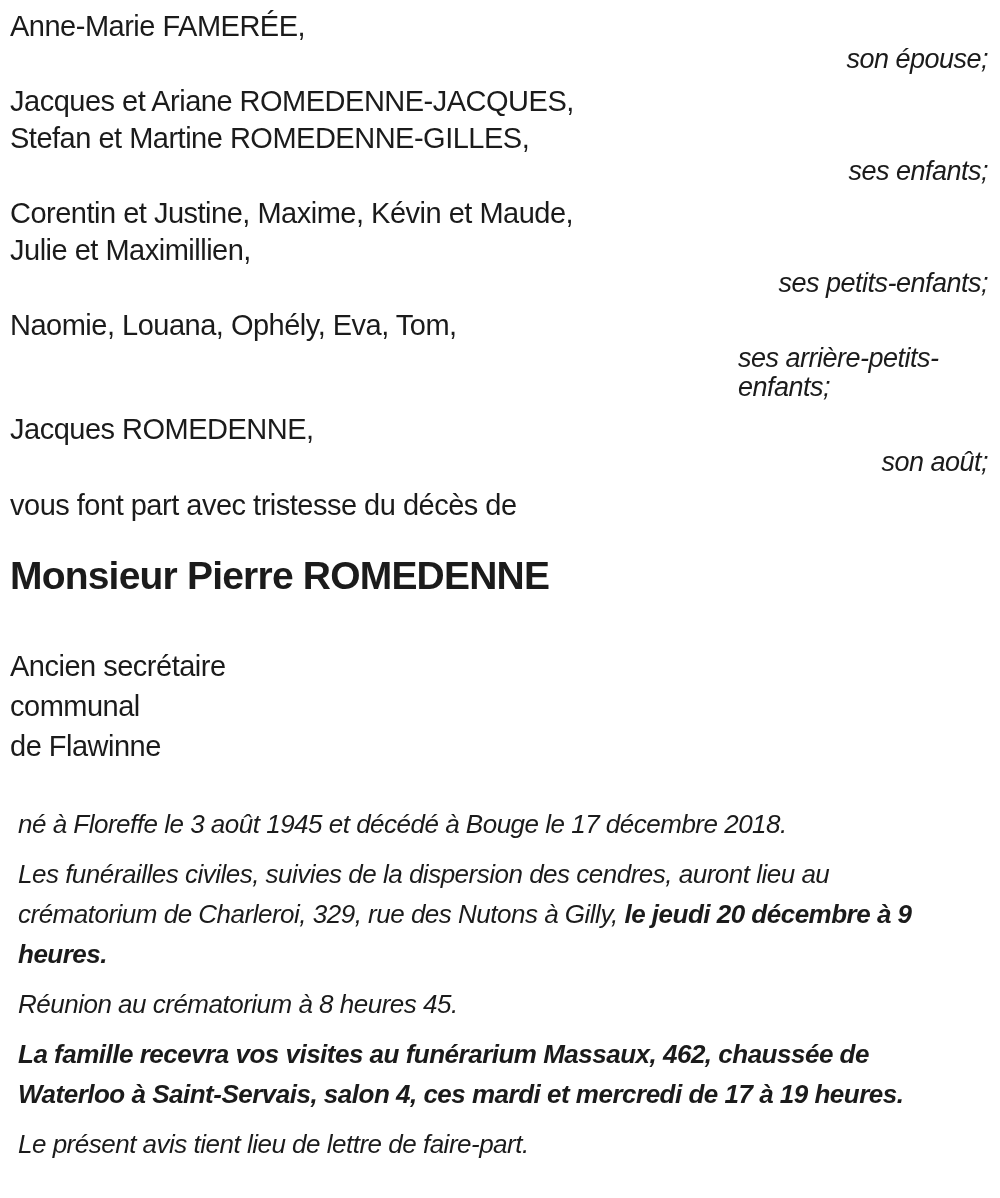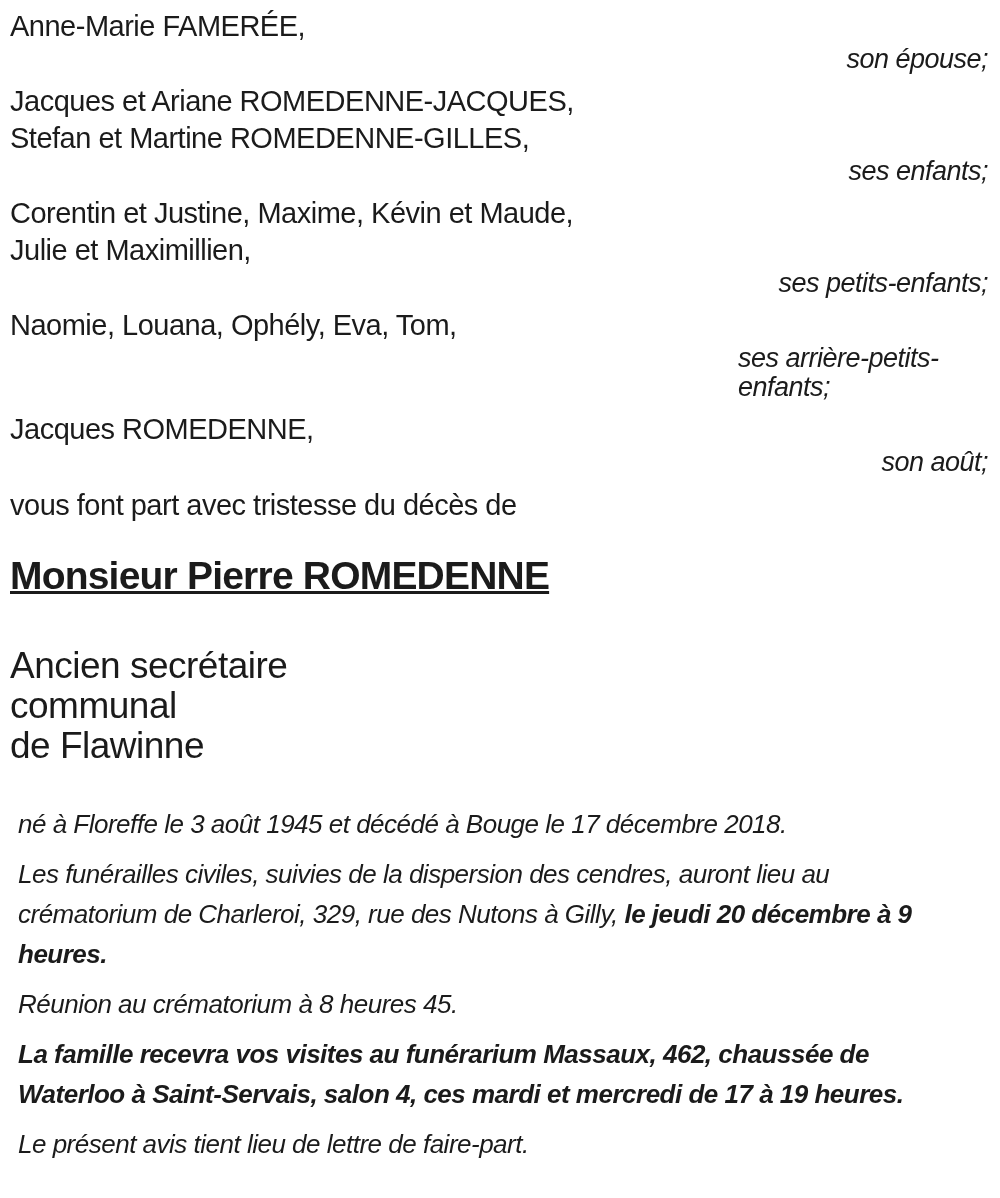--- a/index.html
+++ b/index.html
@@ -48,28 +48,27 @@
     line-height: 38px;
   }
   
   .deceased-title {
     margin: 28px 0 0 0;
     font-size: 39px;
     font-weight: 700;
     line-height: 48px;
     letter-spacing: -0.8px;
     white-space: nowrap;
-    text-decoration: underline;
   }
   
   .subtitle {
     margin-top: 46px;
   }
   .subtitle-line {
-    font-size: 37px;
+    font-size: 29px;
     line-height: 40px;
   }
   
   .paragraphs {
     margin-top: 38px;
     max-width: 938px;
   }
   .para {
     margin: 0 0 10px 8px;
     font-size: 26px;

